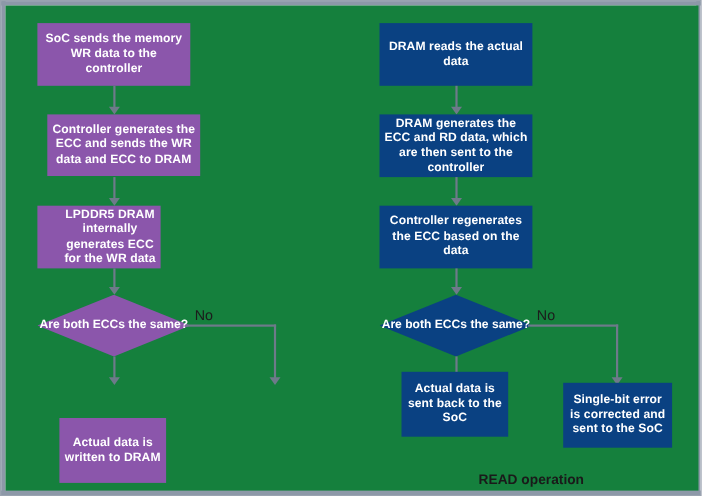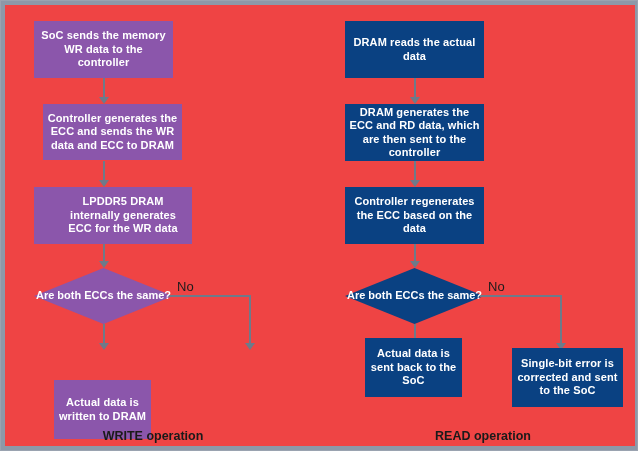--- a/index.html
+++ b/index.html
@@ -3,21 +3,21 @@
 <meta charset="utf-8">
 <style>
   html,body{margin:0;padding:0;background:#ffffff;}
   body{width:638px;height:451px;font-family:"Liberation Sans",sans-serif;}
   #frame{position:relative;width:638px;height:451px;box-sizing:border-box;
          border:1px solid #9aa3b0;background:#ffffff;overflow:hidden;}
   #frame:before{content:"";position:absolute;left:0;top:0;width:638px;height:4px;background:#8d98a8;}
   #frame:after{content:"";position:absolute;left:0;bottom:0;width:638px;height:4px;background:#8d98a8;}
   #leftbar{position:absolute;left:0;top:0;width:4px;height:451px;background:#8d98a8;}
   #rightbar{position:absolute;right:0;top:0;width:4px;height:451px;background:#8d98a8;}
-  #canvas{position:absolute;left:4px;top:4px;width:630px;height:443px;background:#ef4444;}
+  #canvas{position:absolute;left:4px;top:4px;width:630px;height:443px;background:#15803d;}
 
   .node{position:absolute;box-sizing:border-box;display:flex;align-items:center;
         justify-content:center;text-align:center;color:#ffffff;font-weight:bold;
         font-size:11px;line-height:13.5px;letter-spacing:0.1px;padding:2px 4px;}
   .purple{background:#8b56ab;}
   .blue{background:#0a4182;}
 
   .diamond{position:absolute;}
   .diamond svg{position:absolute;left:0;top:0;}
   .diamond .dlabel{position:absolute;left:0;top:0;width:100%;height:100%;
@@ -52,21 +52,21 @@
     <div class="conn vline" style="left:97.5px;top:73px;height:22px;"></div>
     <div class="arrow" style="left:93.5px;top:92px;"></div>
 
     <div class="node purple" style="left:38px;top:99px;width:139px;height:56px;justify-content:center;">
       <span>Controller generates the ECC and sends the WR data and ECC to DRAM</span>
     </div>
 
     <div class="conn vline" style="left:97.5px;top:156px;height:22px;"></div>
     <div class="arrow" style="left:93.5px;top:175px;"></div>
 
-    <div class="node purple" style="left:29px;top:182px;width:158px;height:57px;padding-left:24px;">
+    <div class="node purple" style="left:29px;top:182px;width:112px;height:57px;padding-left:24px;">
       <span>LPDDR5 DRAM internally generates ECC for the WR data</span>
     </div>
 
     <div class="conn vline" style="left:97.5px;top:239px;height:20px;"></div>
     <div class="arrow" style="left:93.5px;top:256px;"></div>
 
     <div class="diamond" style="left:29px;top:263px;width:139px;height:56px;">
       <svg width="139" height="56" viewBox="0 0 139 56">
         <polygon points="69.5,0 139,28 69.5,56 0,28" fill="#8b56ab"></polygon>
       </svg>
@@ -79,21 +79,20 @@
     <div class="conn hline" style="left:164px;top:290px;width:82px;"></div>
     <div class="conn vline" style="left:244px;top:290px;height:51px;"></div>
     <div class="arrow" style="left:240px;top:338px;"></div>
     <div class="edgelabel" style="left:172px;top:274px;">No</div>
 
     <div class="node purple" style="left:49px;top:343px;width:97px;height:59px;margin-top:32px;">
       <span>Actual data is written to DRAM</span>
     </div>
 
 
-    <div class="caption" style="left:0px;top:424px;width:296px;">WRITE operation</div>
 
     <div class="node blue" style="left:340px;top:16px;width:139px;height:57px;">
       <span>DRAM reads the actual data</span>
     </div>
 
     <div class="conn vline" style="left:408.5px;top:73px;height:22px;"></div>
     <div class="arrow" style="left:404.5px;top:92px;"></div>
 
     <div class="node blue" style="left:340px;top:99px;width:139px;height:57px;">
       <span>DRAM generates the ECC and RD data, which are then sent to the controller</span>
@@ -122,20 +121,20 @@
 
     <div class="conn hline" style="left:475px;top:290px;width:82px;"></div>
     <div class="conn vline" style="left:555px;top:290px;height:51px;"></div>
     <div class="arrow" style="left:551px;top:338px;"></div>
     <div class="edgelabel" style="left:483px;top:274px;">No</div>
 
     <div class="node blue" style="left:360px;top:333px;width:97px;height:59px;">
       <span>Actual data is sent back to the SoC</span>
     </div>
 
-    <div class="node blue" style="left:507px;top:343px;width:111px;height:59px;">
+    <div class="node blue" style="left:507px;top:343px;width:99px;height:59px;">
       <span>Single-bit error is corrected and sent to the SoC</span>
     </div>
 
     <div class="caption" style="left:330px;top:424px;width:296px;">READ operation</div>
 
   </div>
 </div>
 
 </body></html>

